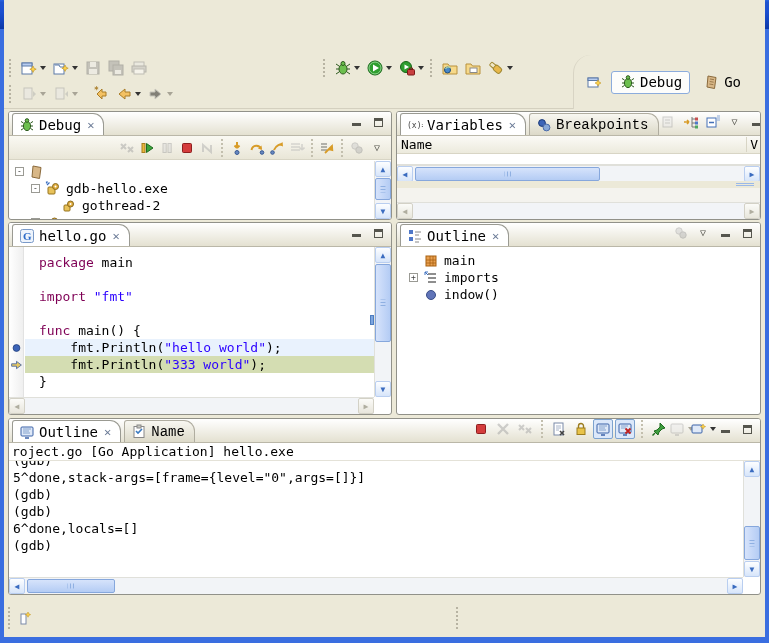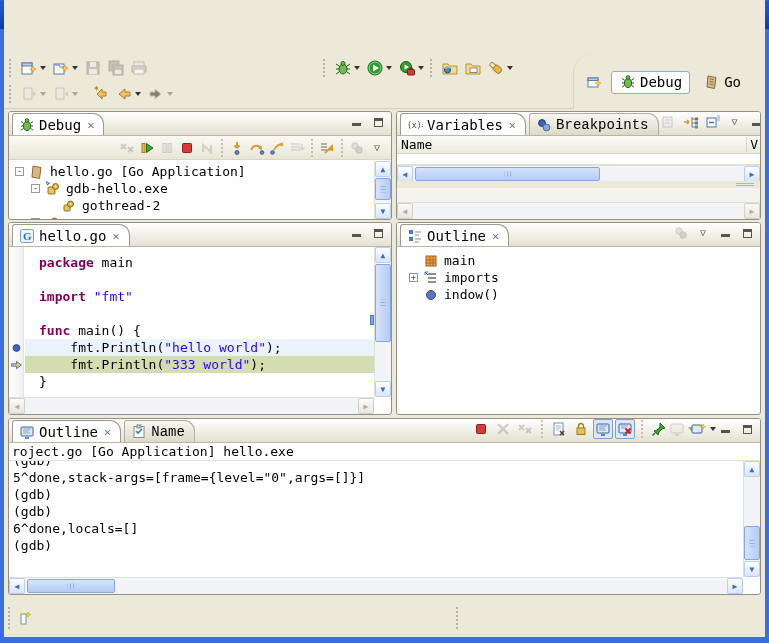--- a/index.html
+++ b/index.html
@@ -94,21 +94,21 @@
   .sb-thumb.vert::after { width:5px; height:7px;
     background:repeating-linear-gradient(0deg,#8fb0e2 0 1px,transparent 1px 3px); }
 
   
   .ed-body { position:absolute; left:0; right:17px; top:24px; bottom:17px; overflow:hidden; background:#fff; }
   .gutter { position:absolute; left:0; top:0; bottom:0; width:15px; background:linear-gradient(90deg,#ffffff,#efefef); border-right:1px solid #e2e2e2; }
   .code { position:absolute; left:16px; right:0; top:0; bottom:0; padding-top:7px; }
   .cline { height:17px; line-height:17px; white-space:pre; padding-left:14px; }
   .hl-blue { background:#e9f2fd; }
   .hl-green { background:#d4ddb2; }
-  .kw { color:#7f0055; font-weight:bold; }
+  .kw { color:#7f0055; font-weight:normal; }
   .str { color:#2a00ff; }
   .marker { position:absolute; left:1px; width:13px; height:13px; }
 
   
   .console-title { height:18px; line-height:18px; background:#fff; border-bottom:1px solid #e4e2d8; padding-left:3px; font-size:13px; white-space:nowrap; }
   .console-body { position:absolute; left:0; right:17px; top:42px; bottom:17px; overflow:hidden; background:#fff; }
   .console-lines { margin-top:-9px; padding-left:4px; }
   .console-lines div { height:17px; line-height:17px; white-space:pre; }
   .caret { display:inline-block; width:1px; height:13px; background:#000; vertical-align:-2px; }
 
@@ -462,21 +462,20 @@
           </div>
         <div style="position:absolute;left:0;right:17px;top:49px;bottom:0;overflow:hidden;">
           <div class="tree" id="debug-tree">
               <div class="trow-item" style="padding-left: 4px;">
                 <span class="expander">-</span>
                 <span class="icon tree-icon">
                   <svg viewBox="0 0 16 16">
                     <path d="M4 2l8 1.5-1.5 11L3 13z" fill="#d8b787" stroke="#8a6a3c"></path>
                   </svg>
                 </span>
-                <span>hello.go [Go Application]</span>
               </div>
               <div class="trow-item" style="padding-left: 20px;">
                 <span class="expander">-</span>
                 <span class="icon tree-icon">
                   <svg viewBox="0 0 16 16">
                     <rect x="3" y="6" width="7" height="7" rx="1" fill="#e8c25a" stroke="#97741f"></rect>
                     <circle cx="10.5" cy="5.5" r="3" fill="#e0ac3c" stroke="#8a6a1e"></circle>
                     <circle cx="10.5" cy="5.5" r="1" fill="#fff"></circle>
                     <path d="M2 4l2.5-2.5M1.5 2.5V1h1.5" stroke="#3a6ec0" fill="none" stroke-width="1.2"></path>
                   </svg>

